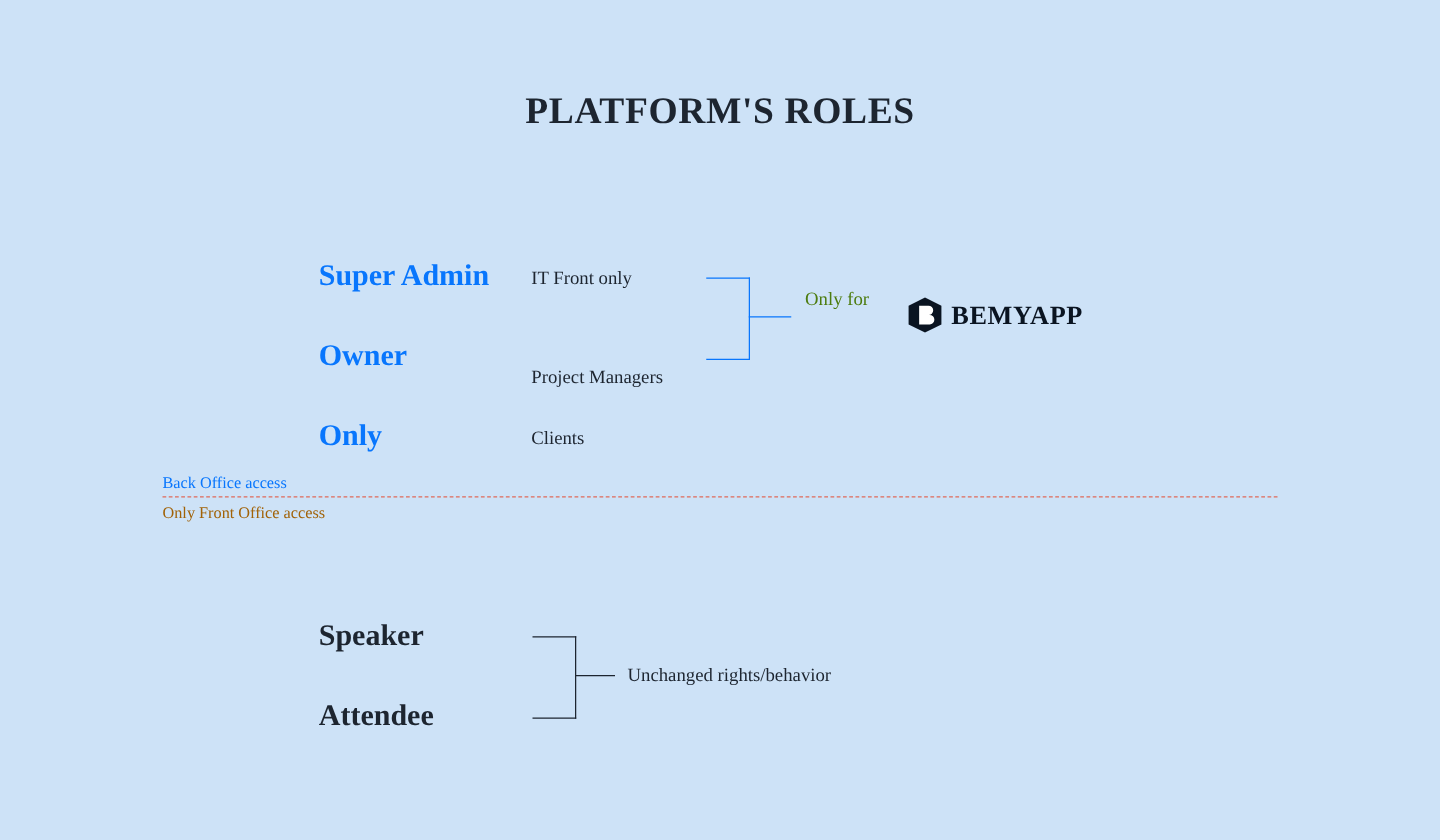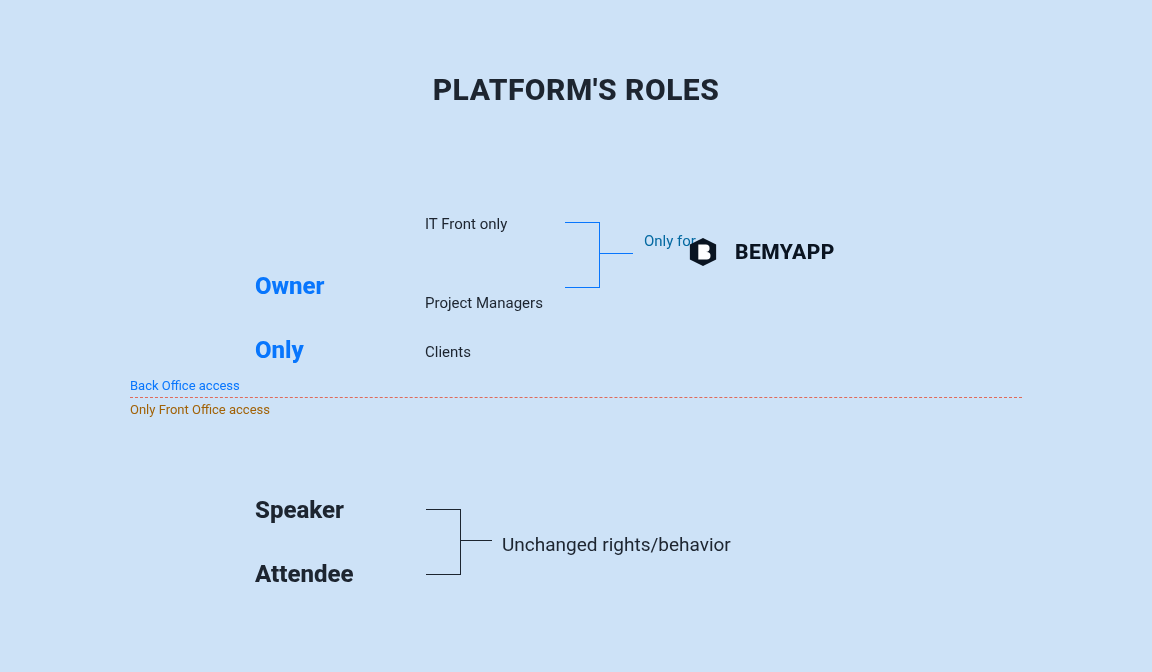--- a/index.html
+++ b/index.html
@@ -9,20 +9,21 @@
     height: 672px;
     background: #cde2f7;
     font-family: -apple-system, BlinkMacSystemFont, "Segoe UI", Roboto, Arial, sans-serif;
     color: #1d2530;
     overflow: hidden;
   }
   .canvas {
     position: relative;
     width: 1152px;
     height: 672px;
+    font-family: Liberation Serif, serif;
   }
   .title {
     position: absolute;
     left: 0;
     right: 0;
     top: 72px;
     text-align: center;
     font-size: 30px;
     font-weight: 800;
     letter-spacing: 0.5px;
@@ -70,29 +71,29 @@
     top: 253px;
     width: 34px;
     height: 0;
     border-top: 1px solid #0876fd;
   }
   .onlyfor {
     position: absolute;
     left: 644px;
     top: 232px;
     font-size: 15px;
-    color: #0369a1;
+    color: #4d7c0f;
   }
   .logo {
     position: absolute;
-    left: 688px;
+    left: 725px;
     top: 237px;
     display: flex;
     align-items: center;
-    gap: 17px;
+    gap: 6px;
   }
   .logo-text {
     font-size: 21px;
     font-weight: 800;
     letter-spacing: 0.5px;
     color: #0a1421;
   }
   .logo-mark {
     width: 30px;
     height: 30px;
@@ -136,31 +137,32 @@
     left: 460px;
     top: 540px;
     width: 32px;
     height: 0;
     border-top: 1px solid #1d2530;
   }
   .unchanged {
     position: absolute;
     left: 502px;
     top: 533px;
-    font-size: 19px;
+    font-size: 15px;
     color: #1d2530;
   }
 </style>
 </head>
 <body>
 
 <div class="canvas">
 
   <div class="title">PLATFORM'S ROLES</div>
 
+  <div class="role blue role-super">Super Admin</div>
   <div class="desc desc-super">IT Front only</div>
 
   <div class="role blue role-owner">Owner</div>
   <div class="desc desc-owner">Project Managers</div>
 
   <div class="role blue role-admin">Only</div>
   <div class="desc desc-admin">Clients</div>
 
   <div class="bracket-top"></div>
   <div class="bracket-top-stem"></div>

